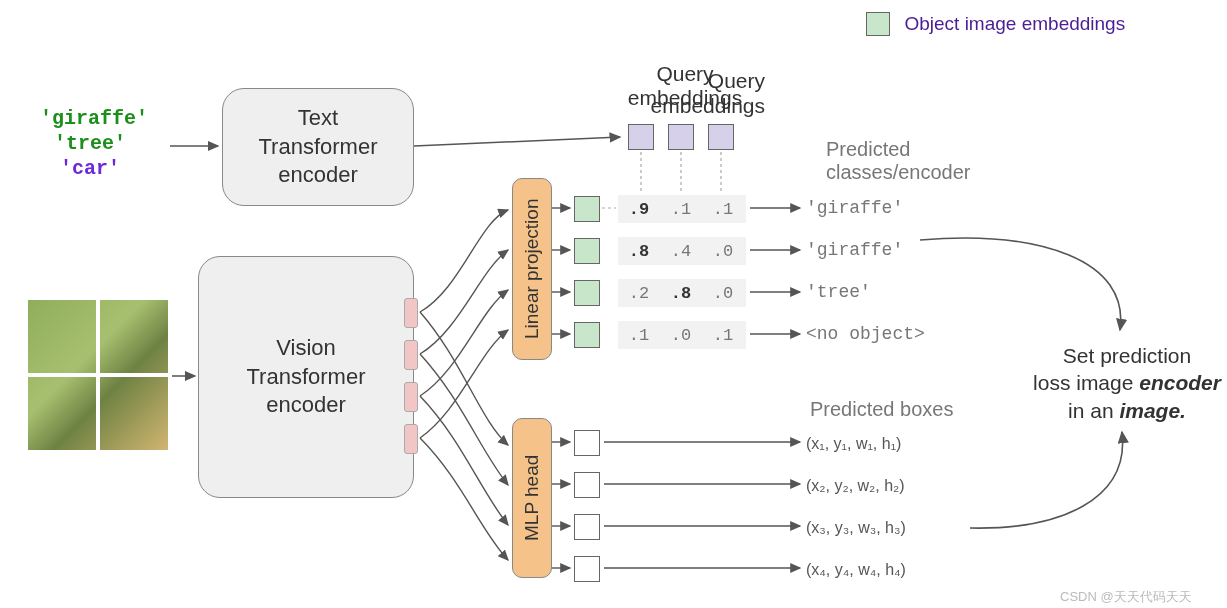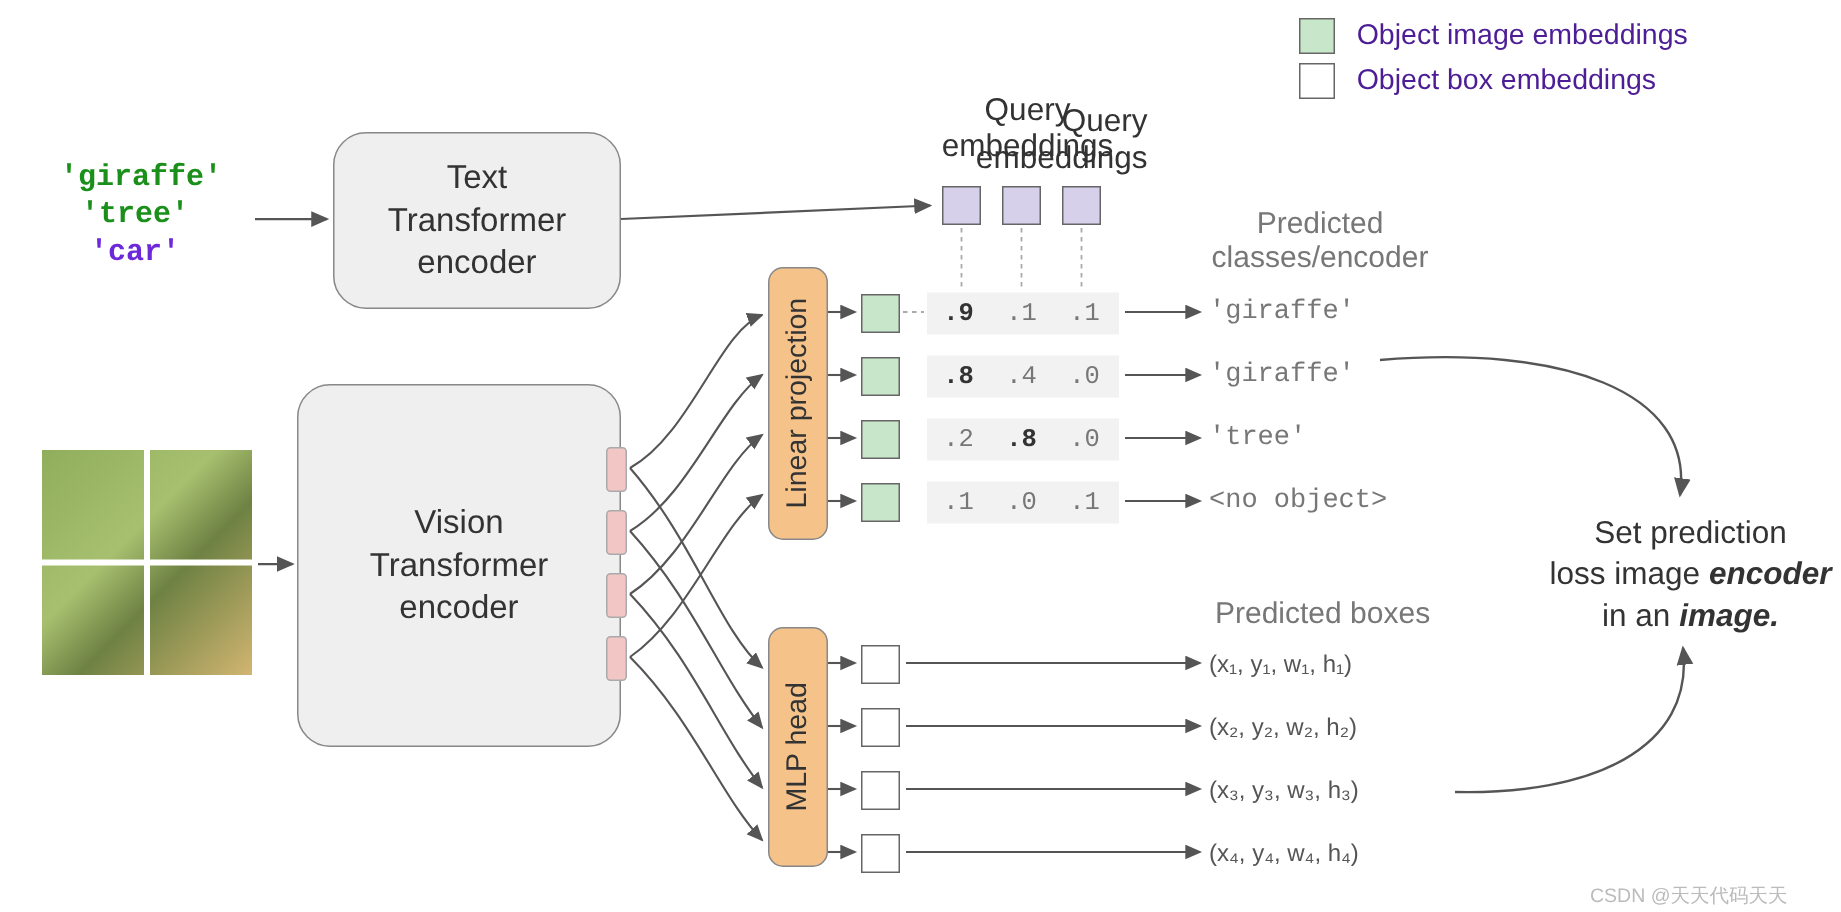--- a/index.html
+++ b/index.html
@@ -43,34 +43,30 @@
 </style>
 </head>
 <body>
 
 <div class="stage">
 
   <div class="abs" style="left:866px;top:12px">
     <span class="legend-sq legend-green"></span>
     <span class="legend-text">Object image embeddings</span>
   </div>
-  <div class="abs" style="left:866px;top:42px">
-    <span class="legend-sq legend-white"></span>
-    <span class="legend-text">Object box embeddings</span>
-  </div>
 
   <div class="abs label-dark" style="left:605px;top:68px;text-align:right;width:160px;line-height:1.2">
     <span>Query embeddings</span>
   </div>
   <div class="abs label-dark" style="left:595px;top:62px;text-align:center;width:180px;line-height:1.15">
     <div style="font-size:21px;color:#333">Query</div>
     <div style="font-size:21px;color:#333">embeddings</div>
   </div>
 
-  <div class="abs label" style="left:795px;top:138px;text-align:center;width:170px;line-height:1.15">
+  <div class="abs label" style="left:826px;top:138px;text-align:left;width:170px;line-height:1.15">
     <div>Predicted</div>
     <div>classes/encoder</div>
   </div>
 
   <div class="abs label" style="left:810px;top:398px;width:170px">Predicted boxes</div>
 
   <div class="abs mono" style="left:40px;top:106px;font-size:20px;line-height:1.25">
     <div class="in-green">'giraffe'</div>
     <div class="in-green" style="padding-left:14px">'tree'</div>
     <div class="in-red" style="padding-left:20px">'car'</div>

